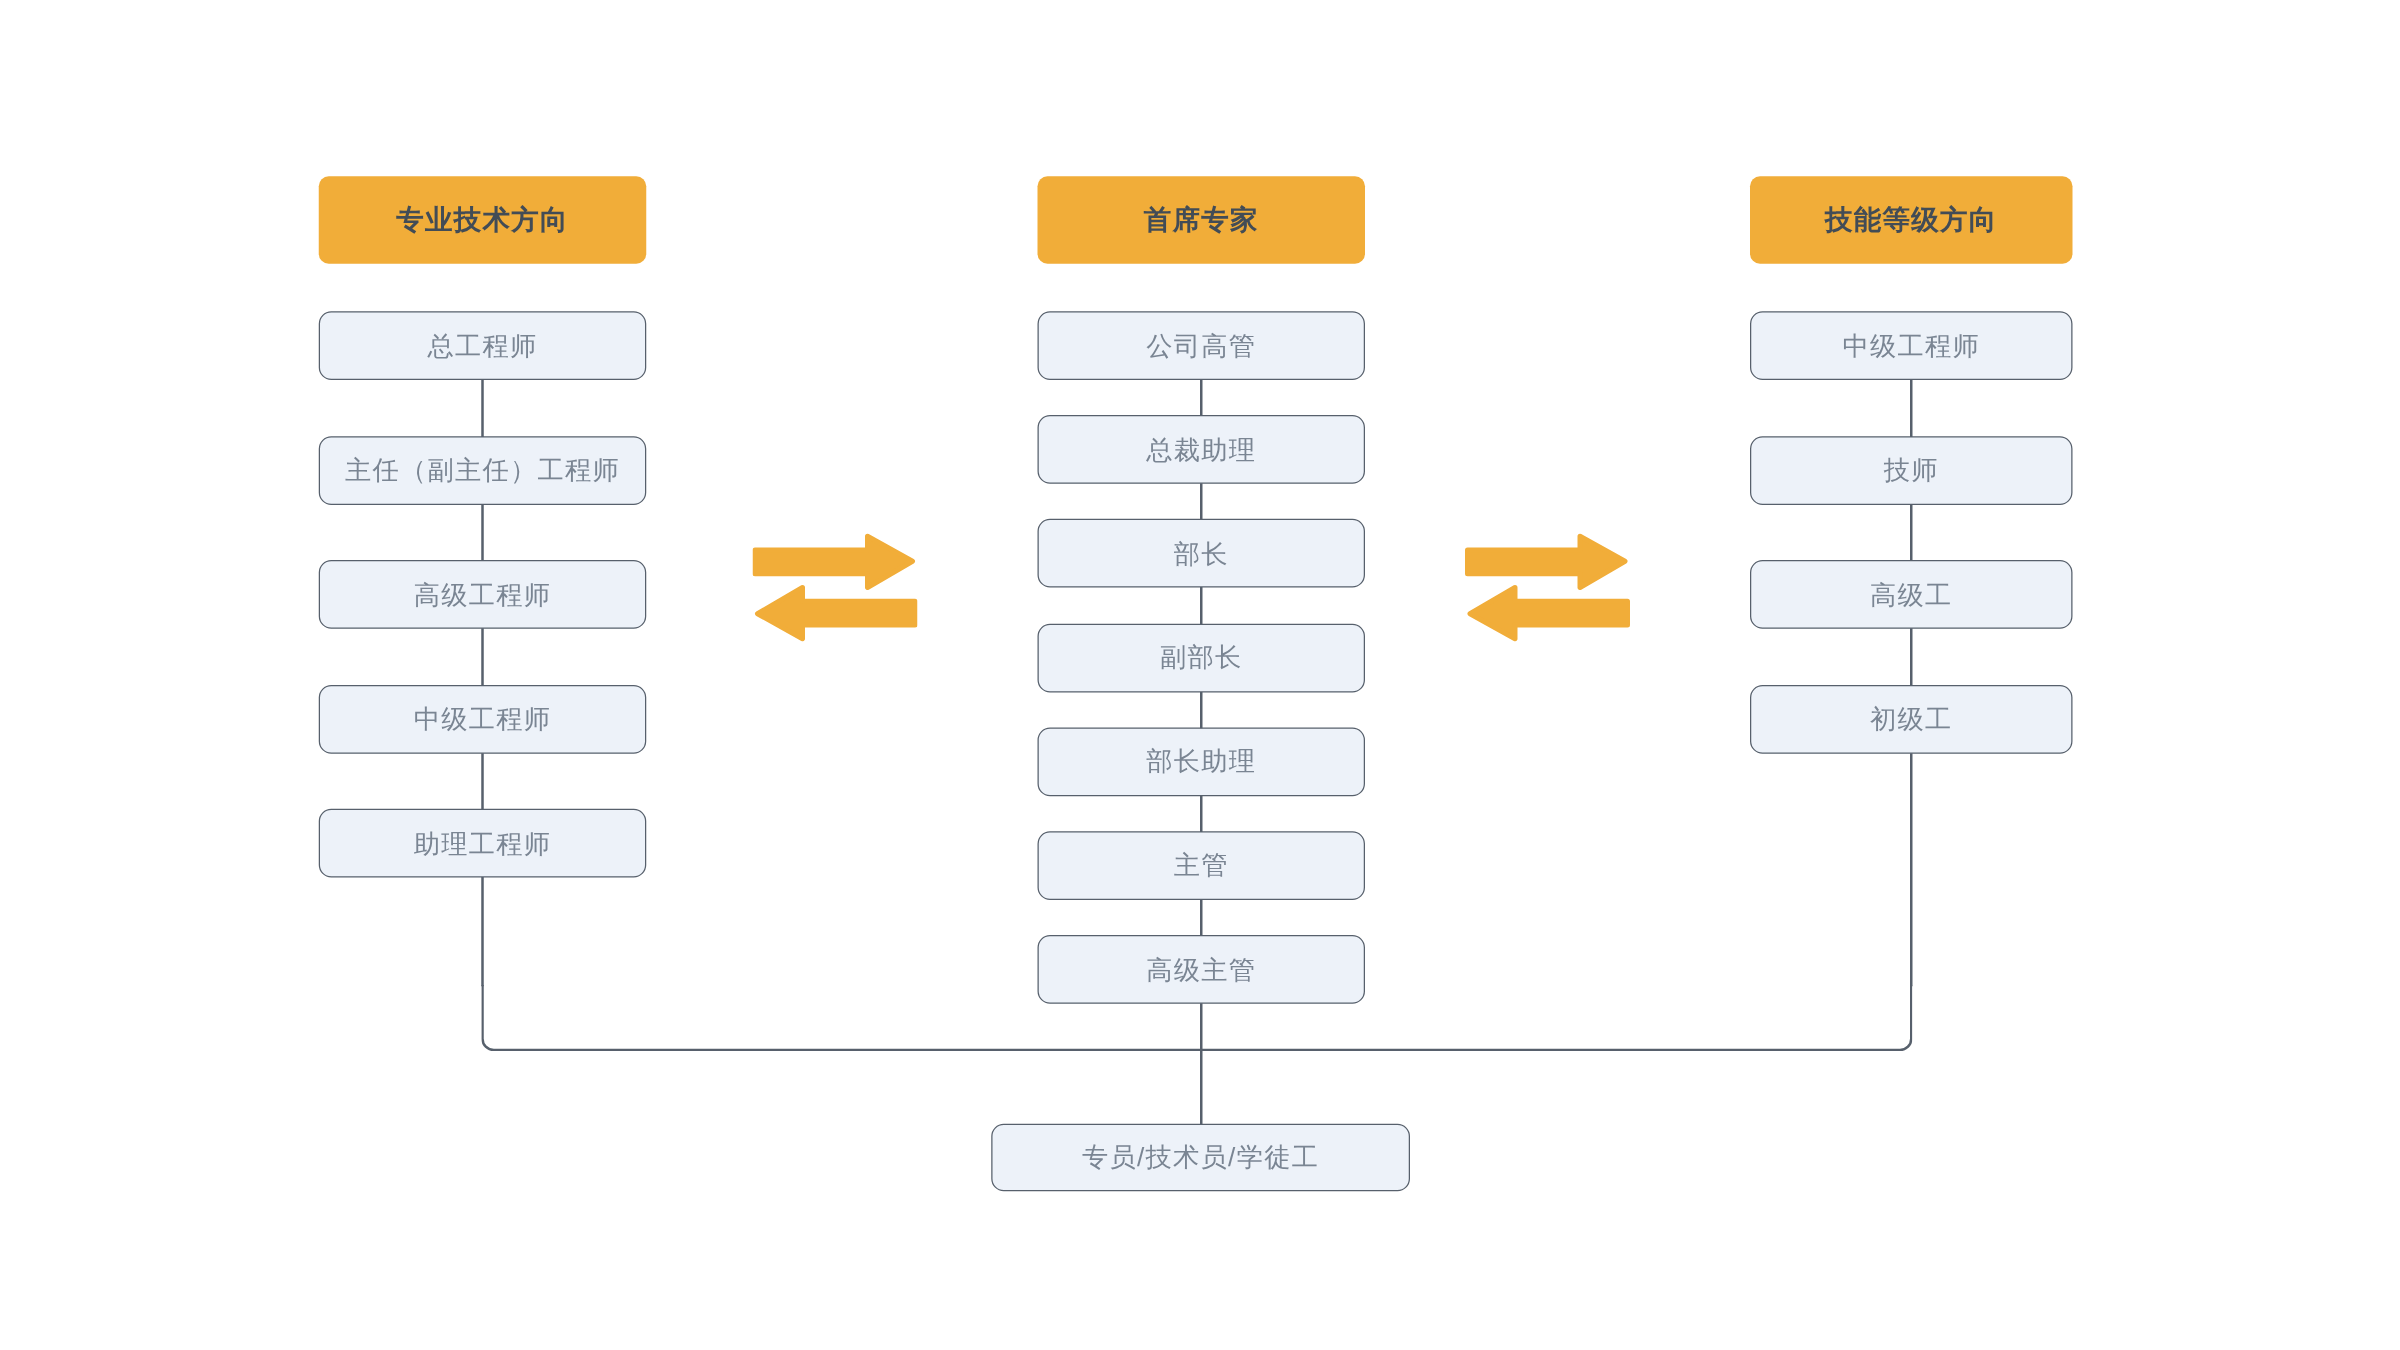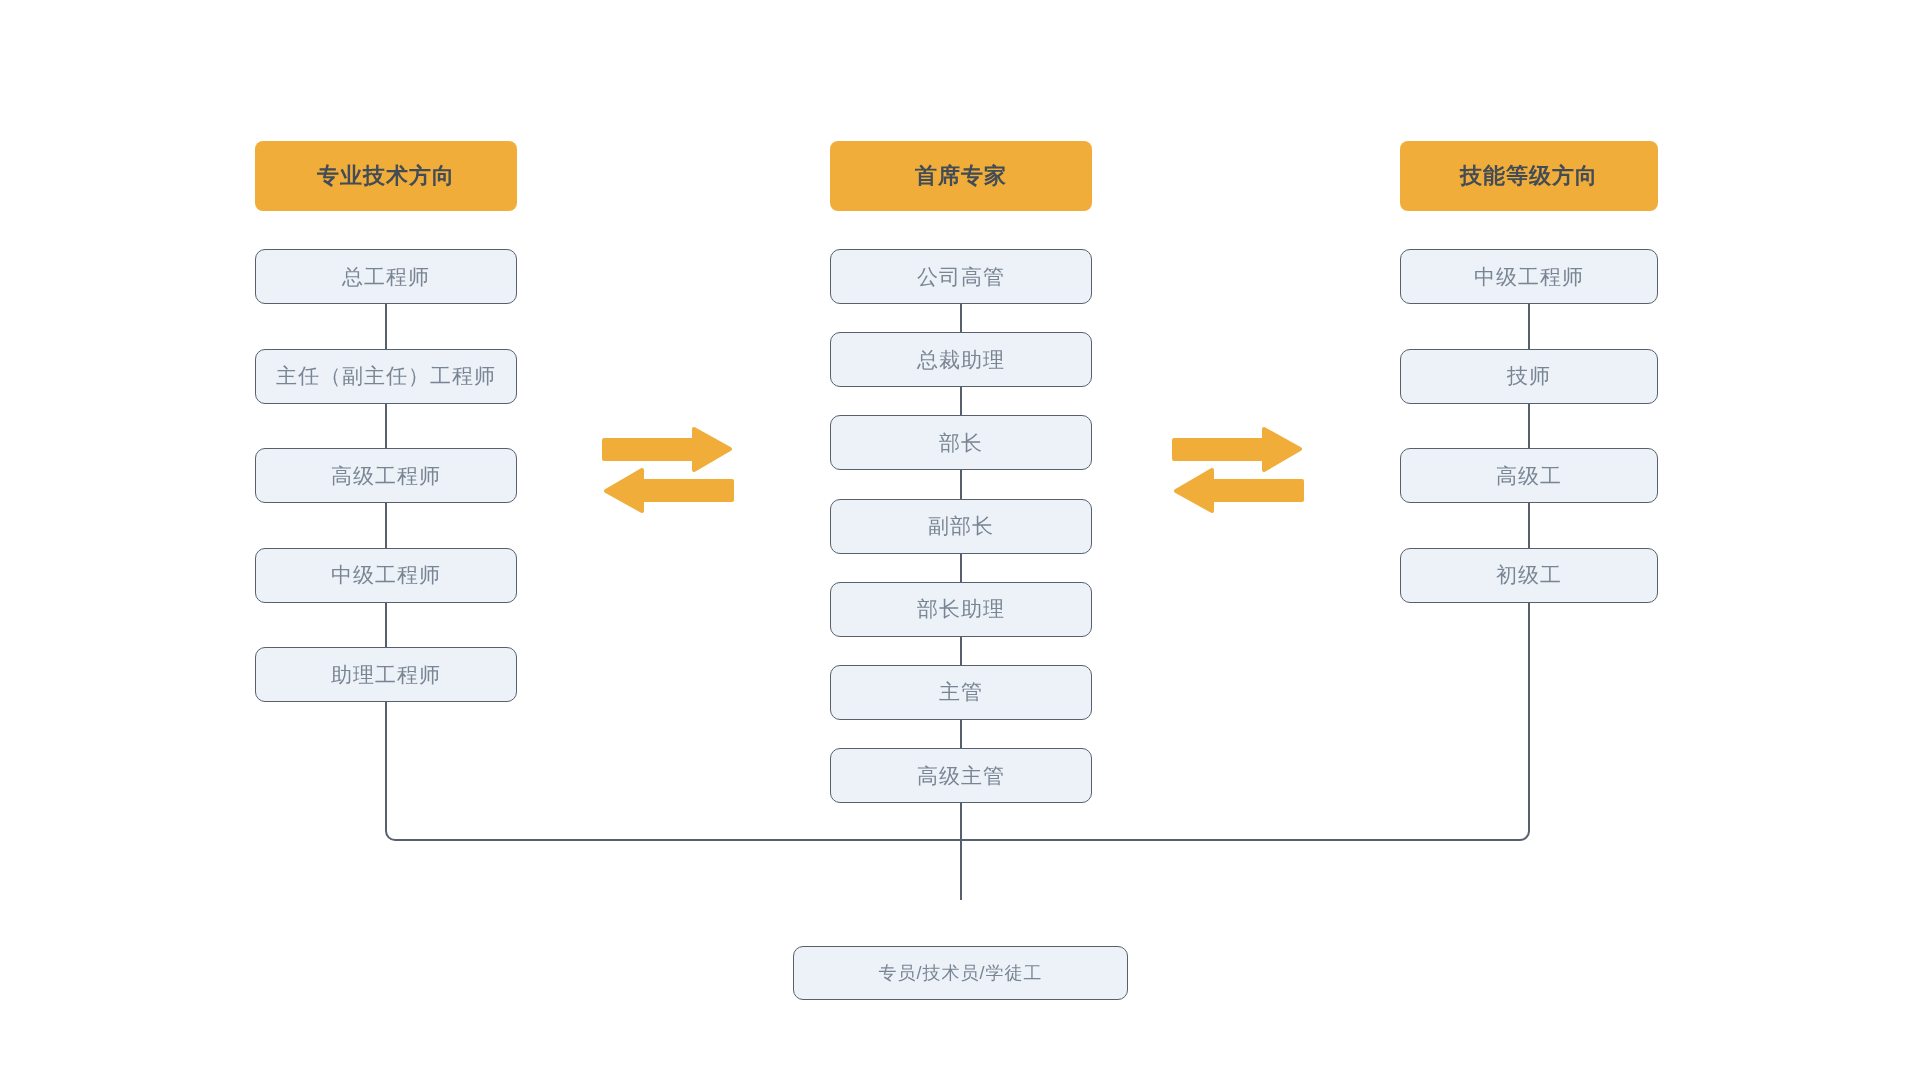--- a/index.html
+++ b/index.html
@@ -42,28 +42,28 @@
     height:55px;box-sizing:border-box;
     background:var(--box-bg);
     border:1.5px solid var(--box-border);
     border-radius:10px;
     display:flex;align-items:center;justify-content:center;
     color:var(--box-text);
     font-size:21px;letter-spacing:1px;
     white-space:nowrap;
   }
   .bottom-box{
-    position:absolute;left:793px;top:946px;width:335px;height:54px;
+    position:absolute;left:793px;top:899px;width:335px;height:54px;
     box-sizing:border-box;
     background:var(--box-bg);
     border:1.5px solid var(--box-border);
     border-radius:10px;
     display:flex;align-items:center;justify-content:center;
     color:var(--box-text);
-    font-size:18px;letter-spacing:1px;
+    font-size:21px;letter-spacing:1px;
     z-index:2;
   }
   .vline{
     position:absolute;width:2px;background:var(--line);z-index:1;
   }
   .vline-left{left:385px;top:262px;height:527px;}
   .vline-mid{left:960px;top:262px;height:638px;}
   .vline-right{left:1528px;top:262px;height:527px;}
   .connector{
     position:absolute;left:385px;top:788px;width:1145px;height:53px;

